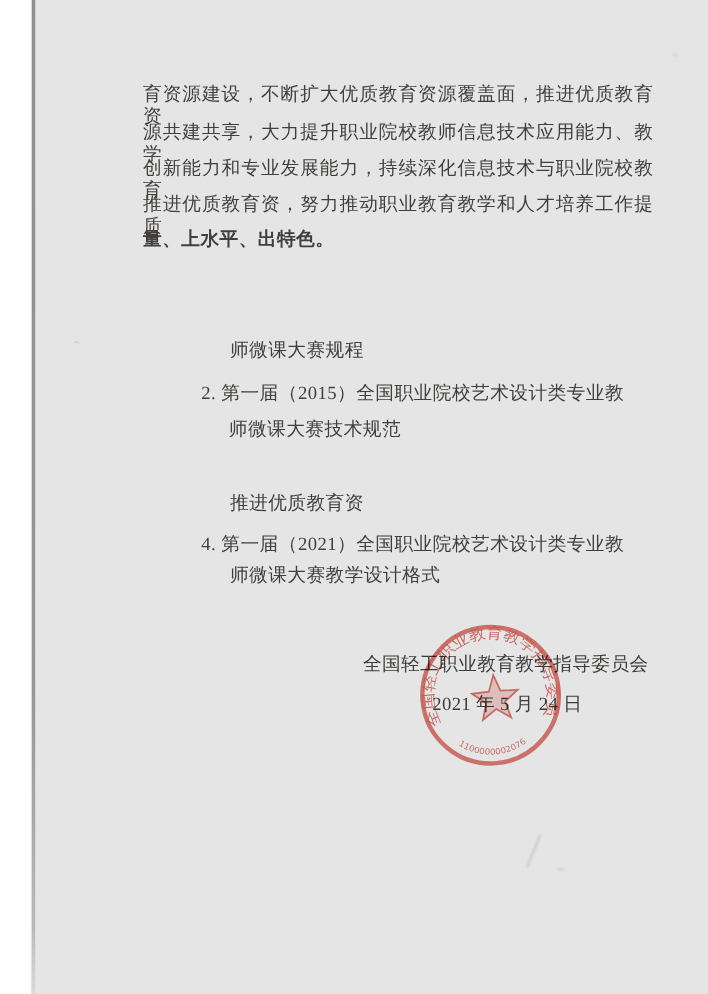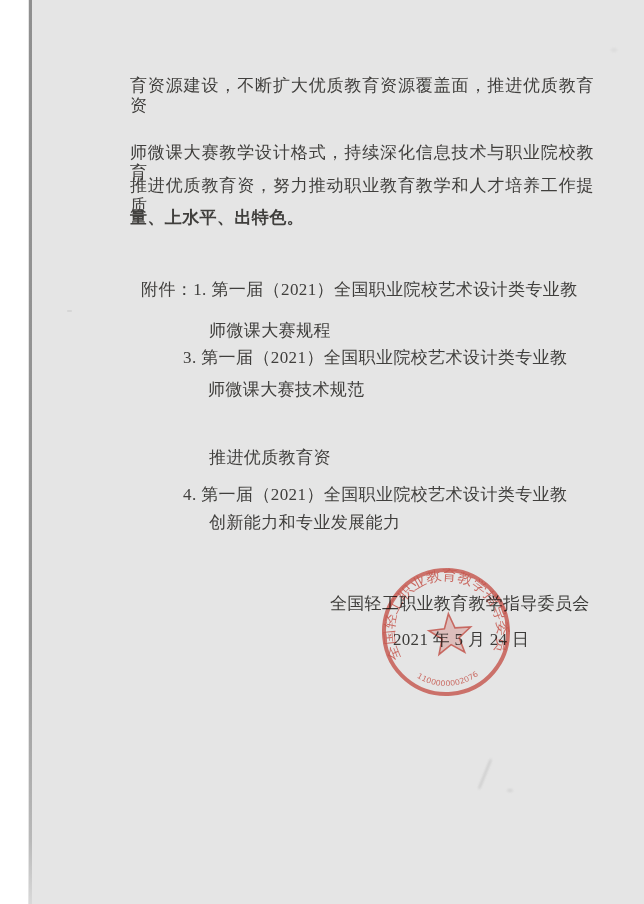--- a/index.html
+++ b/index.html
@@ -73,31 +73,31 @@
   .speck.s4 { left: 583px; top: 48px;  width: 6px; height: 4px; opacity: .35; filter: blur(1px); }
 </style>
 </head>
 <body>
 
 <div class="page">
 
   <div class="scan-edge"></div>
 
   <div class="txt body-line" style="top:76px">育资源建设，不断扩大优质教育资源覆盖面，推进优质教育资</div>
-  <div class="txt body-line" style="top:143px">师微课大赛教学设计格式，持续深化信息技术与职业院校教育</div>
+  <div class="txt body-line" style="top:110px">源共建共享，大力提升职业院校教师信息技术应用能力、教学</div>
+  <div class="txt body-line" style="top:143px">创新能力和专业发展能力，持续深化信息技术与职业院校教育</div>
   <div class="txt body-line" style="top:176px">推进优质教育资，努力推动职业教育教学和人才培养工作提质</div>
   <div class="txt body-line last" style="top:208px">量、上水平、出特色。</div>
 
-  <div class="txt" style="left:113px;top:280px">附件：1. 第一届（2021）全国职业院校艺术设计类专业教</div>
-  <div class="txt" style="left:181px;top:321px">师微课大赛规程</div>
-  <div class="txt" style="left:155px;top:348px">3. 第一届（2021）全国职业院校艺术设计类专业教</div>
+  <div class="txt" style="left:181px;top:309px">师微课大赛规程</div>
+  <div class="txt" style="left:155px;top:348px">2. 第一届（2015）全国职业院校艺术设计类专业教</div>
   <div class="txt" style="left:180px;top:380px">师微课大赛技术规范</div>
   <div class="txt" style="left:181px;top:448px">推进优质教育资</div>
   <div class="txt" style="left:155px;top:485px">4. 第一届（2021）全国职业院校艺术设计类专业教</div>
-  <div class="txt" style="left:181px;top:513px">创新能力和专业发展能力</div>
+  <div class="txt" style="left:181px;top:513px">师微课大赛教学设计格式</div>
 
   <div class="sig" style="left:302px;top:592px">全国轻工职业教育教学指导委员会</div>
   <div class="sig" style="left:365px;top:628px">2021 年 5 月 24 日</div>
 
   <svg class="seal" viewBox="0 0 140 140" aria-hidden="true">
     <defs>
       <path id="sealArcTop" d="M 22.9,92 A 52,52 0 1 1 117.1,92" fill="none"></path>
       <path id="sealArcBot" d="M 36.8,112.6 A 54,54 0 0 0 103.2,112.6" fill="none"></path>
     </defs>
     <circle cx="70" cy="70" r="62" fill="none" stroke="#d6453a" stroke-width="4" stroke-opacity="0.82"></circle>

